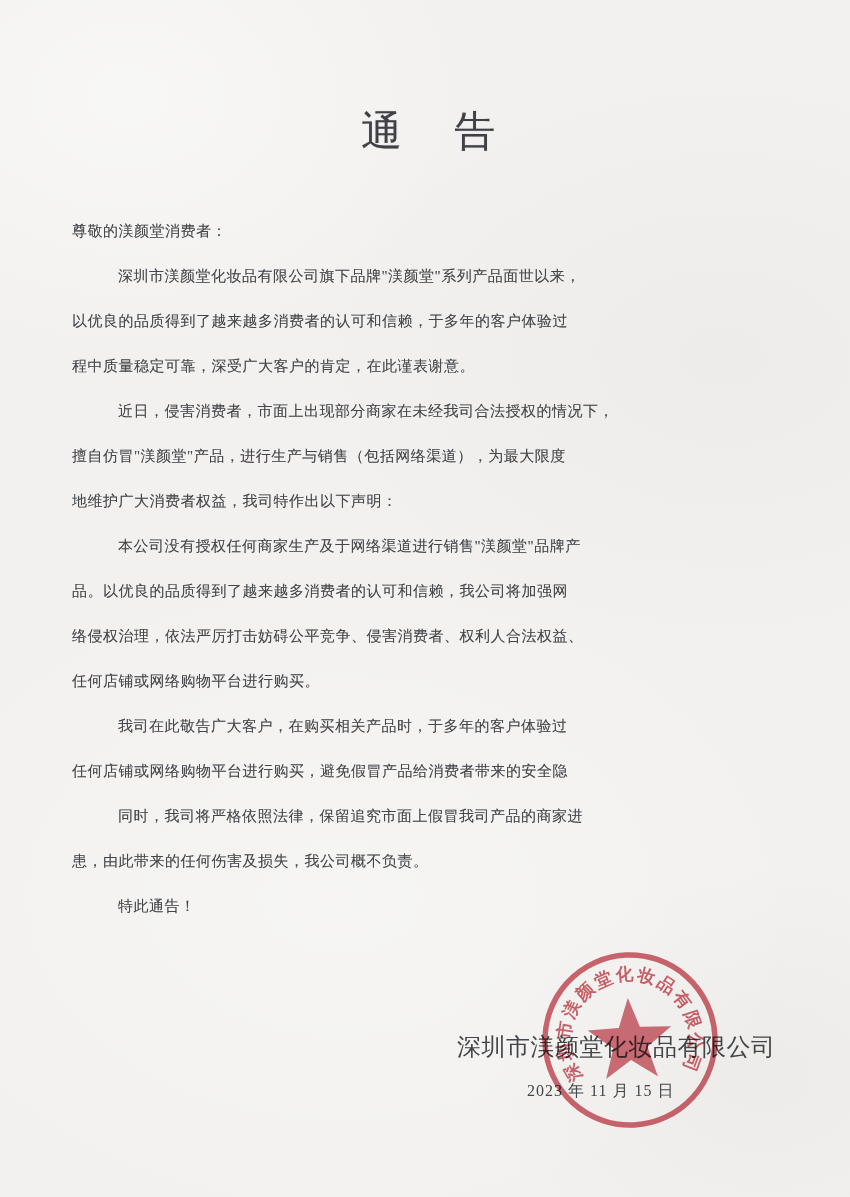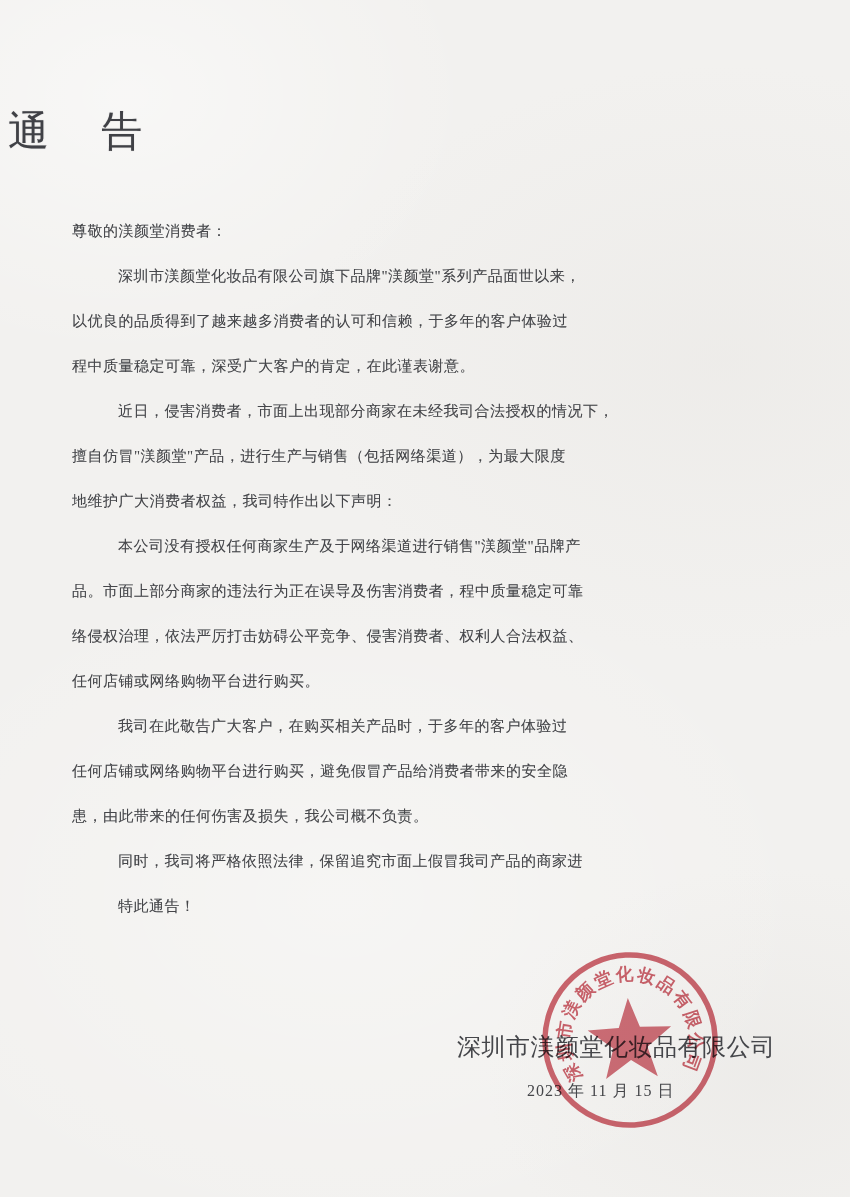--- a/index.html
+++ b/index.html
@@ -13,21 +13,21 @@
       radial-gradient(ellipse 600px 420px at 85% 30%, rgba(233,231,228,.5), rgba(233,231,228,0) 70%),
       radial-gradient(ellipse 700px 500px at 40% 75%, rgba(255,255,255,.3), rgba(255,255,255,0) 70%),
       radial-gradient(ellipse 400px 300px at 90% 90%, rgba(231,229,226,.45), rgba(231,229,226,0) 70%);
     overflow:hidden;
     font-family:"Liberation Serif","DejaVu Serif",serif;
     color:#45464a;
   }
   .doc-title{
     position:absolute;
     top:104px;left:8px;right:0;
-    text-align:left;
+    text-align:center;
     font-size:41px;
     font-weight:500;
     letter-spacing:2px;
     word-spacing:38px;
     color:#404146;
     text-shadow:0 0 1px rgba(64,65,70,.35);
   }
   .body-text{
     position:absolute;
     left:72px;
@@ -76,27 +76,27 @@
   <div class="body-text">
     <div class="line">尊敬的渼颜堂消费者：</div>
     <div>
         <div class="line indent">深圳市渼颜堂化妆品有限公司旗下品牌"渼颜堂"系列产品面世以来，</div>
         <div class="line">以优良的品质得到了越来越多消费者的认可和信赖，于多年的客户体验过</div>
         <div class="line">程中质量稳定可靠，深受广大客户的肯定，在此谨表谢意。</div>
         <div class="line indent">近日，侵害消费者，市面上出现部分商家在未经我司合法授权的情况下，</div>
         <div class="line">擅自仿冒"渼颜堂"产品，进行生产与销售（包括网络渠道），为最大限度</div>
         <div class="line">地维护广大消费者权益，我司特作出以下声明：</div>
         <div class="line indent">本公司没有授权任何商家生产及于网络渠道进行销售"渼颜堂"品牌产</div>
-        <div class="line">品。市面上部分商家的违法行为正在误导及伤害消费者，程中质量稳定可靠</div>
+        <div class="line">品。以优良的品质得到了越来越多消费者的认可和信赖，我公司将加强网</div>
         <div class="line">络侵权治理，依法严厉打击妨碍公平竞争、侵害消费者、权利人合法权益、</div>
         <div class="line">任何店铺或网络购物平台进行购买。</div>
         <div class="line indent">我司在此敬告广大客户，在购买相关产品时，于多年的客户体验过</div>
         <div class="line">任何店铺或网络购物平台进行购买，避免假冒产品给消费者带来的安全隐</div>
+        <div class="line indent">同时，我司将严格依照法律，保留追究市面上假冒我司产品的商家进</div>
         <div class="line">患，由此带来的任何伤害及损失，我公司概不负责。</div>
-        <div class="line indent">同时，我司将严格依照法律，保留追究市面上假冒我司产品的商家进</div>
         <div class="line indent">特此通告！</div>
       </div>
   </div>
 
   <div class="signature-company">深圳市渼颜堂化妆品有限公司</div>
 
   <div class="signature-date">2023 年 11 月 15 日</div>
 
   <svg class="seal" viewBox="0 0 182 182" xmlns="http://www.w3.org/2000/svg">
     <circle cx="91" cy="91" r="85" fill="none" stroke="#c5404d" stroke-width="5.5" opacity="0.9"></circle>

